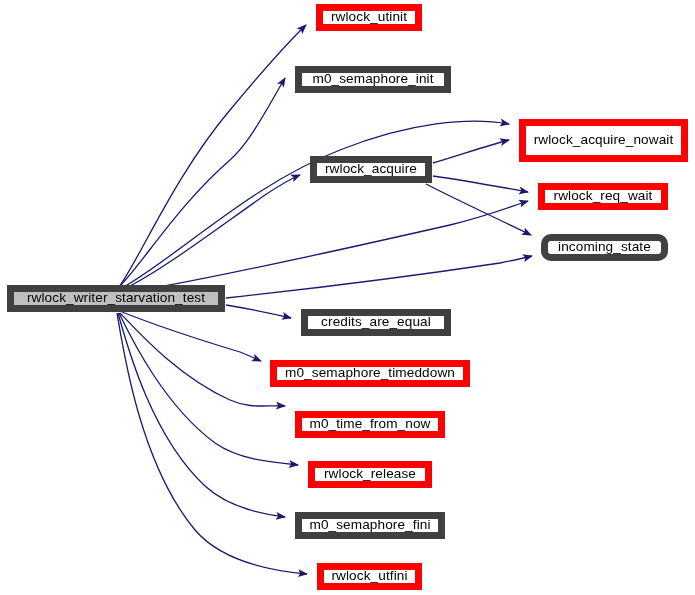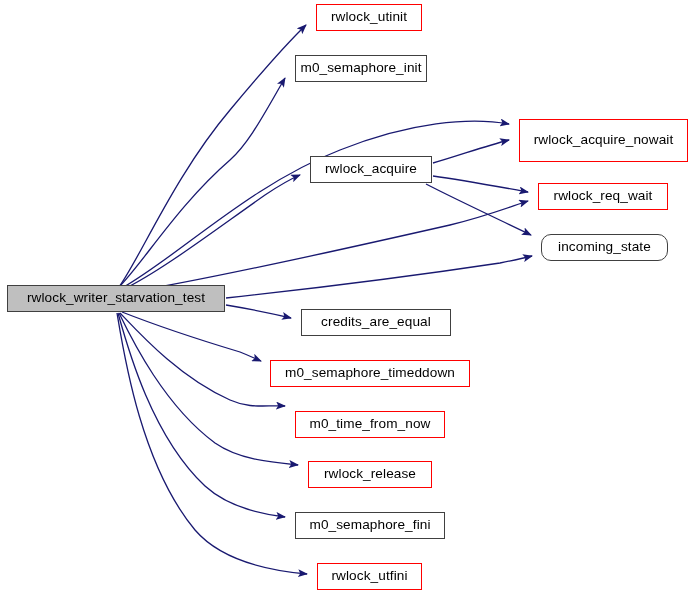--- a/index.html
+++ b/index.html
@@ -22,21 +22,21 @@
     width: 695px;
     height: 595px;
   }
   .node {
     position: absolute;
     box-sizing: border-box;
     display: flex;
     align-items: center;
     justify-content: center;
     background: #ffffff;
-    border: 1px solid #d946ef;
+    border: 7px solid #d946ef;
     font-size: 13.6px;
     color: #000000;
     white-space: nowrap;
     letter-spacing: 0.1px;
   }
   .node.red {
     border-color: #ff0000;
   }
   .node.black {
     border-color: #404040;
@@ -81,21 +81,21 @@
       </g>
   </svg>
 
   <div id="nodes">
       <div class="node root" style="left: 7px; top: 285px; width: 218px; height: 27px;">
         <span class="node-label">rwlock_writer_starvation_test</span>
       </div>
       <div class="node red" style="left: 316px; top: 4px; width: 106px; height: 27px;">
         <span class="node-label">rwlock_utinit</span>
       </div>
-      <div class="node black" style="left: 295px; top: 55px; width: 132px; height: 27px;">
+      <div class="node black" style="left: 295px; top: 66px; width: 156px; height: 27px;">
         <span class="node-label">m0_semaphore_init</span>
       </div>
       <div class="node red" style="left: 519px; top: 119px; width: 169px; height: 43px;">
         <span class="node-label">rwlock_acquire_nowait</span>
       </div>
       <div class="node black" style="left: 310px; top: 156px; width: 122px; height: 27px;">
         <span class="node-label">rwlock_acquire</span>
       </div>
       <div class="node red" style="left: 538px; top: 183px; width: 130px; height: 27px;">
         <span class="node-label">rwlock_req_wait</span>

